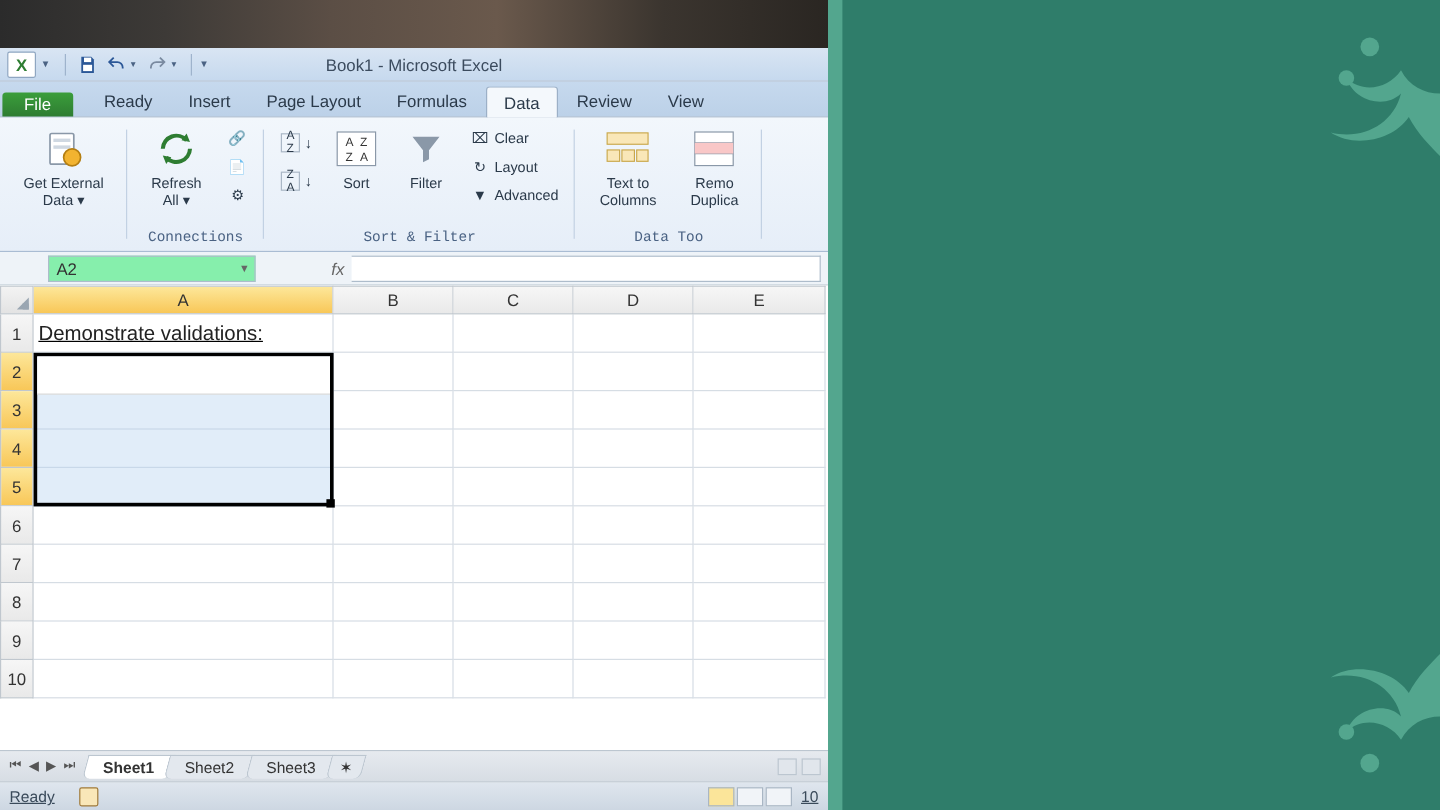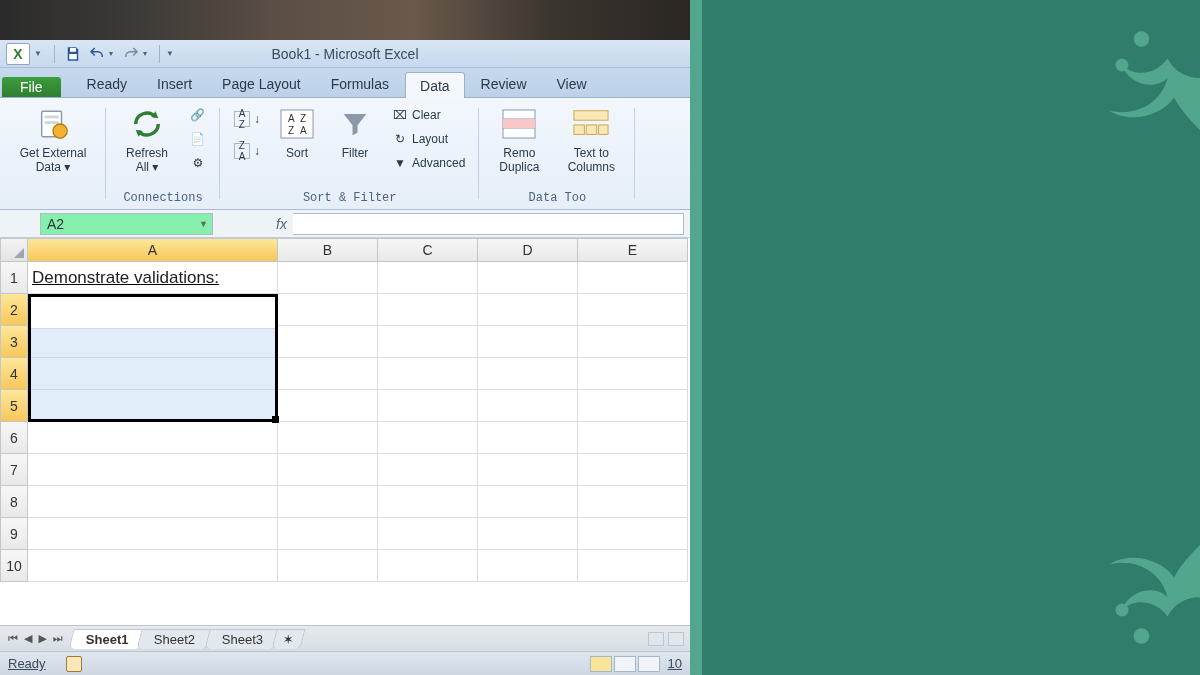--- a/index.html
+++ b/index.html
@@ -227,43 +227,43 @@
               <span class="ico">▼</span>
               <span>Advanced</span>
             </span>
         </div>
       </div>
       <div class="group-label">Sort &amp; Filter</div>
     </div>
 
     <div class="group" style="border-right:none">
       <div class="group-body">
+        <div class="big-btn" style="width:68px">
+          <span class="ico">
+            <svg width="38" height="30" viewBox="0 0 38 30">
+                <rect x="1" y="1" width="36" height="10" fill="#f9e7b8" stroke="#c9a74a"></rect>
+                <rect x="1" y="16" width="11" height="10" fill="#f9e7b8" stroke="#c9a74a"></rect>
+                <rect x="14" y="16" width="11" height="10" fill="#f9e7b8" stroke="#c9a74a"></rect>
+                <rect x="27" y="16" width="10" height="10" fill="#f9e7b8" stroke="#c9a74a"></rect>
+              </svg>
+          </span>
+          <span style="white-space:pre-line">Text to
+Columns</span>
+        </div>
         <div class="big-btn" style="width:60px">
           <span class="ico">
             <svg width="34" height="30" viewBox="0 0 34 30">
                 <rect x="1" y="1" width="32" height="28" fill="#fff" stroke="#8a98a8"></rect>
                 <line x1="1" y1="10" x2="33" y2="10" stroke="#8a98a8"></line>
                 <line x1="1" y1="19" x2="33" y2="19" stroke="#8a98a8"></line>
                 <rect x="1" y="10" width="32" height="9" fill="#f9c7c7"></rect>
               </svg>
           </span>
           <span style="white-space:pre-line">Remo
 Duplica</span>
-        </div>
-        <div class="big-btn" style="width:68px">
-          <span class="ico">
-            <svg width="38" height="30" viewBox="0 0 38 30">
-                <rect x="1" y="1" width="36" height="10" fill="#f9e7b8" stroke="#c9a74a"></rect>
-                <rect x="1" y="16" width="11" height="10" fill="#f9e7b8" stroke="#c9a74a"></rect>
-                <rect x="14" y="16" width="11" height="10" fill="#f9e7b8" stroke="#c9a74a"></rect>
-                <rect x="27" y="16" width="10" height="10" fill="#f9e7b8" stroke="#c9a74a"></rect>
-              </svg>
-          </span>
-          <span style="white-space:pre-line">Text to
-Columns</span>
         </div>
       </div>
       <div class="group-label">Data Too</div>
     </div>
   </div>
 
   <div class="name-fx-row">
     <div class="name-box">
       <span>A2</span>
       <span class="dd">▼</span>

